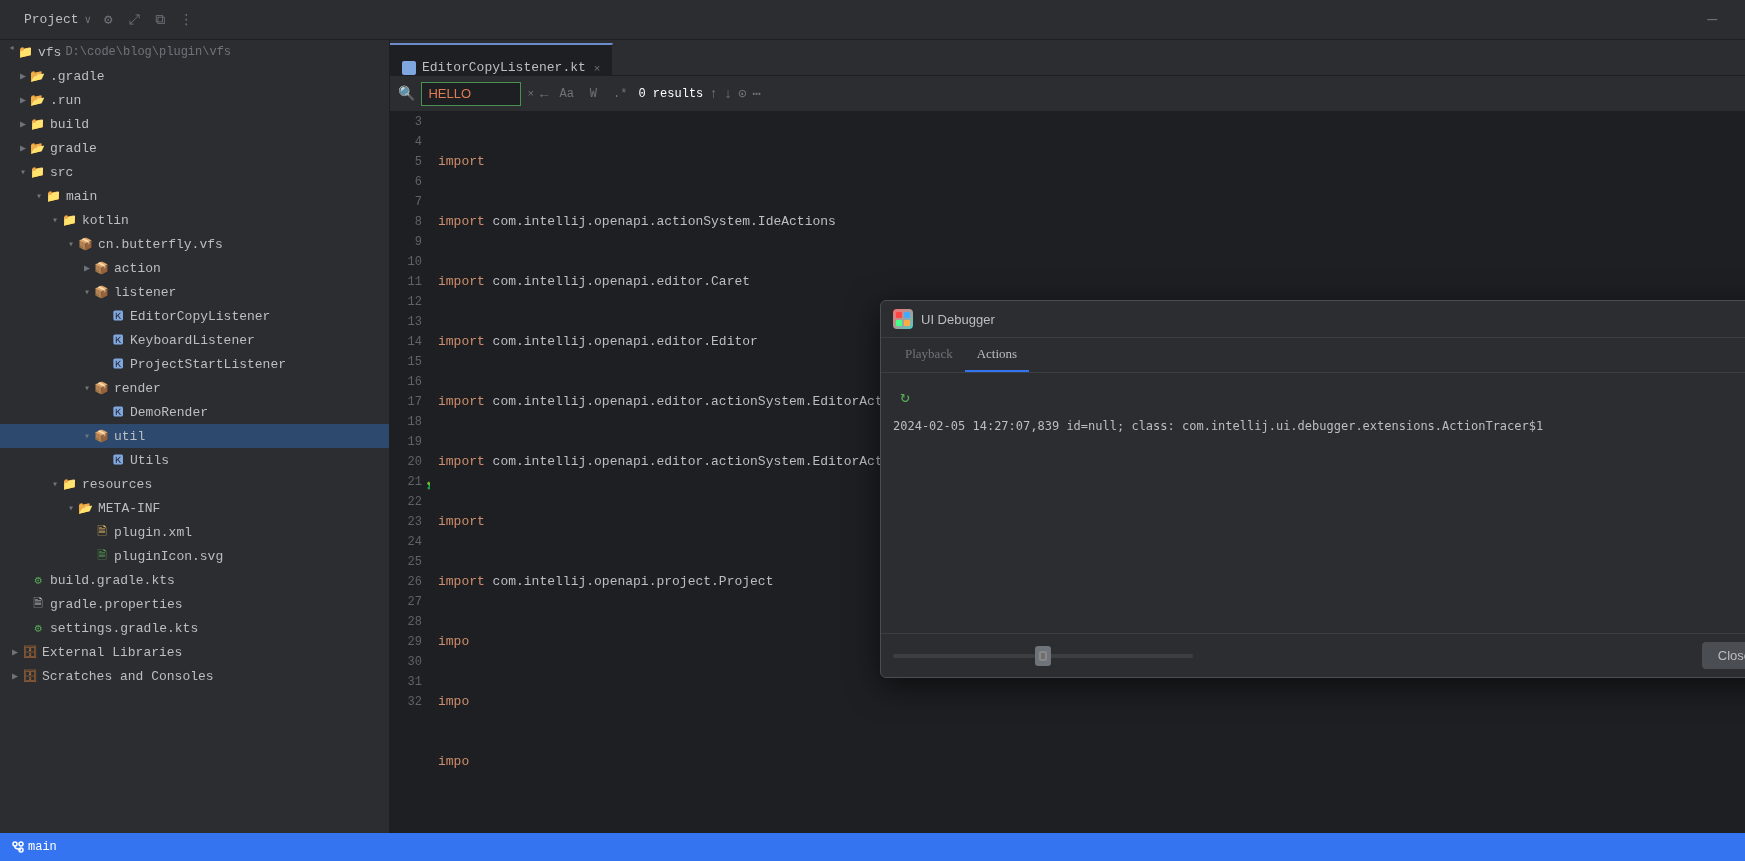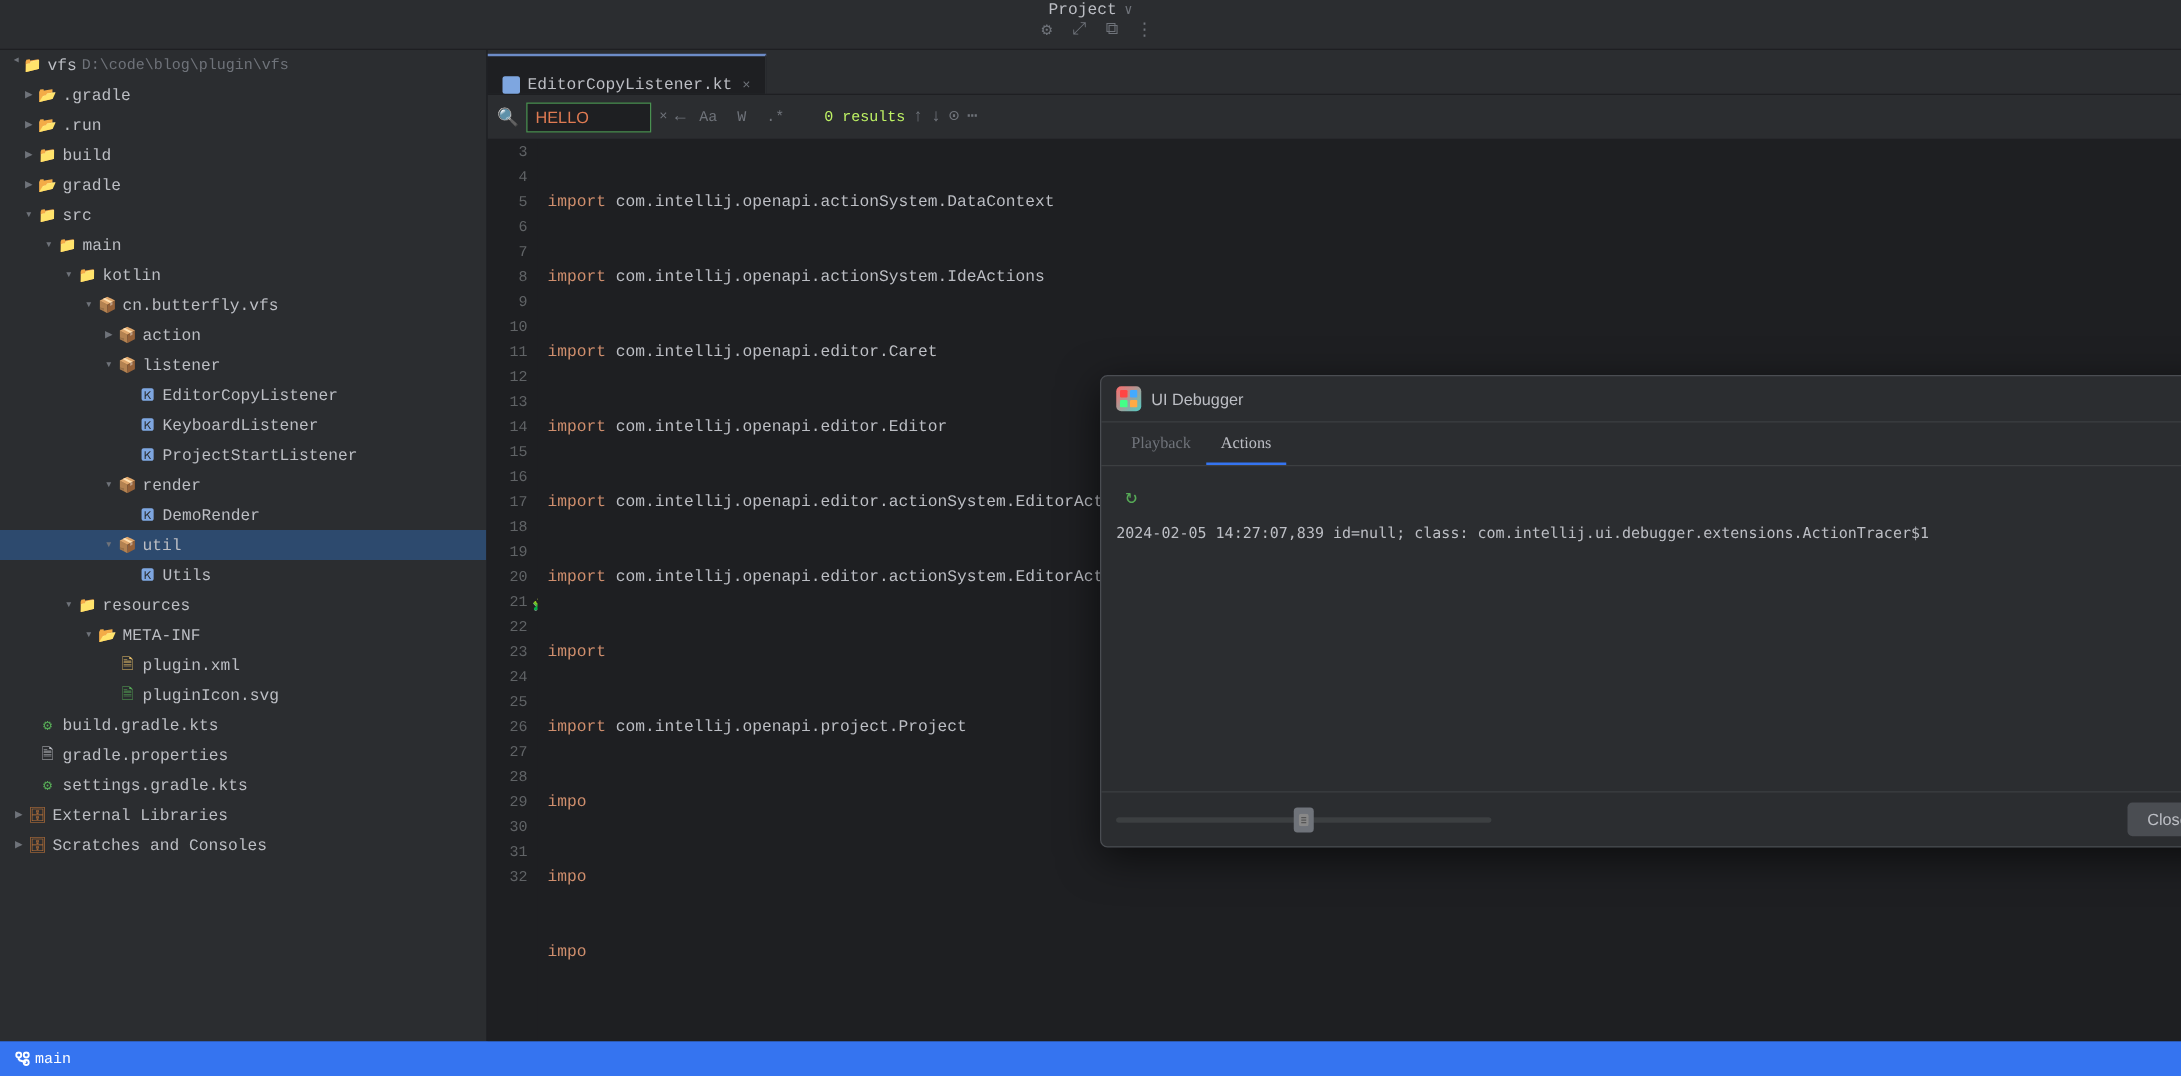--- a/index.html
+++ b/index.html
@@ -16,21 +16,20 @@
     }
     
     .title-bar {
       background: #2b2d30;
       height: 40px;
       display: flex;
       align-items: center;
       padding: 0 24px;
       border-bottom: 1px solid #1e1f22;
       flex-shrink: 0;
-      flex-direction: column;
     }
     .title-bar-left {
       display: flex;
       align-items: center;
       gap: 6px;
       color: #bcbec4;
       font-size: 13px;
     }
     .title-bar-icons {
       display: flex;
@@ -194,23 +193,23 @@
     .search-opt {
       background: transparent;
       border: 1px solid transparent;
       color: #6f737a;
       font-size: 12px;
       padding: 1px 4px;
       cursor: pointer;
       border-radius: 3px;
     }
     .search-results {
-      color: #bef264;
+      color: #ffffff;
       font-size: 12px;
-      margin-left: 21px;
+      margin-left: 0;
     }
     .search-filter {
       color: #6f737a;
       font-size: 14px;
       cursor: pointer;
     }
     .search-more {
       color: #6f737a;
       font-size: 14px;
       cursor: pointer;
@@ -662,21 +661,21 @@
           
         </div>
         <div class="line-num">28</div>
         <div class="line-num">29</div>
         <div class="line-num">30</div>
         <div class="line-num">31</div>
         <div class="line-num">32</div>
       </div>
 
       <div class="code-content">
-        <div class="code-line"><span class="kw">import</span><span> com.intellij.openapi.actionSystem.DataContext</span></div>
+        <div class="code-line"><span class="kw">import</span></div>
         <div class="code-line"><span class="kw">import</span><span> com.intellij.openapi.actionSystem.IdeActions</span></div>
         <div class="code-line"><span class="kw">import</span><span> com.intellij.openapi.editor.Caret</span></div>
         <div class="code-line"><span class="kw">import</span><span> com.intellij.openapi.editor.Editor</span></div>
         <div class="code-line"><span class="kw">import</span><span> com.intellij.openapi.editor.actionSystem.EditorActionHandler</span></div>
         <div class="code-line"><span class="kw">import</span><span> com.intellij.openapi.editor.actionSystem.EditorActionManager</span></div>
         <div class="code-line"><span class="kw">import</span></div>
         <div class="code-line"><span class="kw">import</span><span> com.intellij.openapi.project.Project</span></div>
         <div class="code-line"><span class="kw">impo</span></div>
         <div class="code-line"><span class="kw">impo</span></div>
         <div class="code-line"><span class="kw">impo</span></div>

